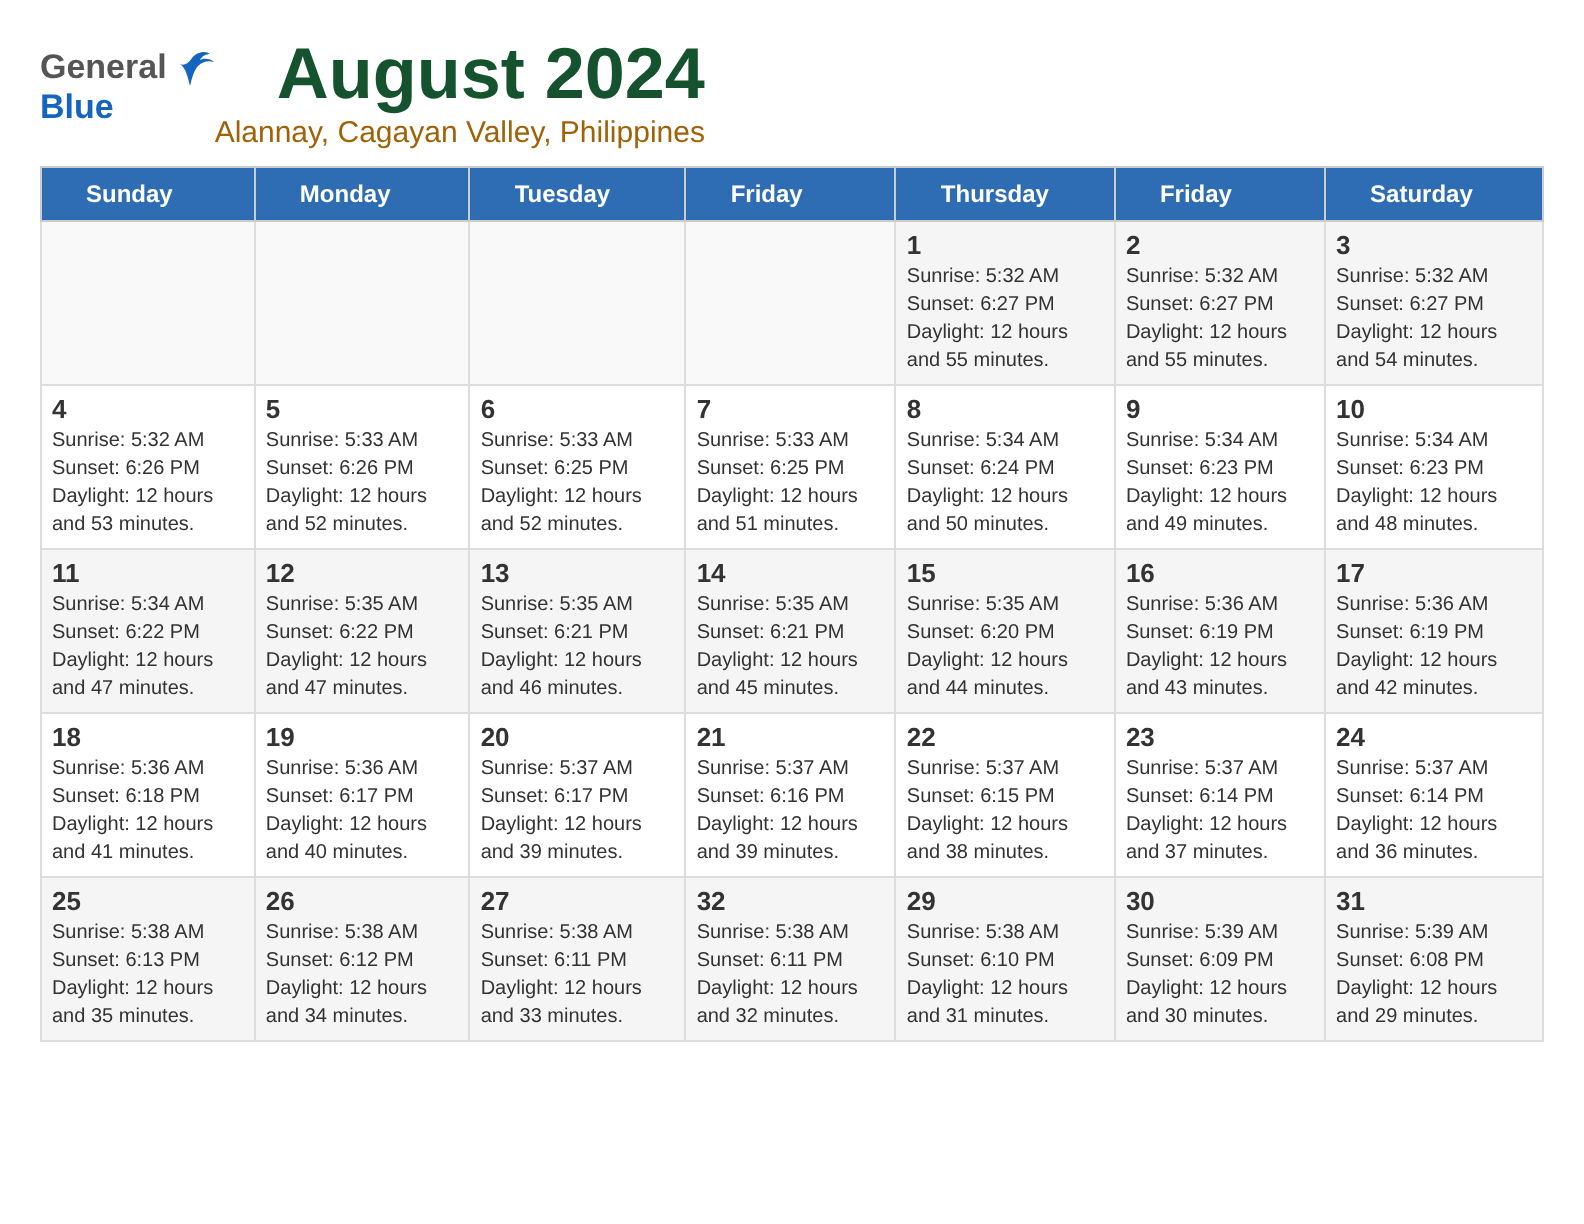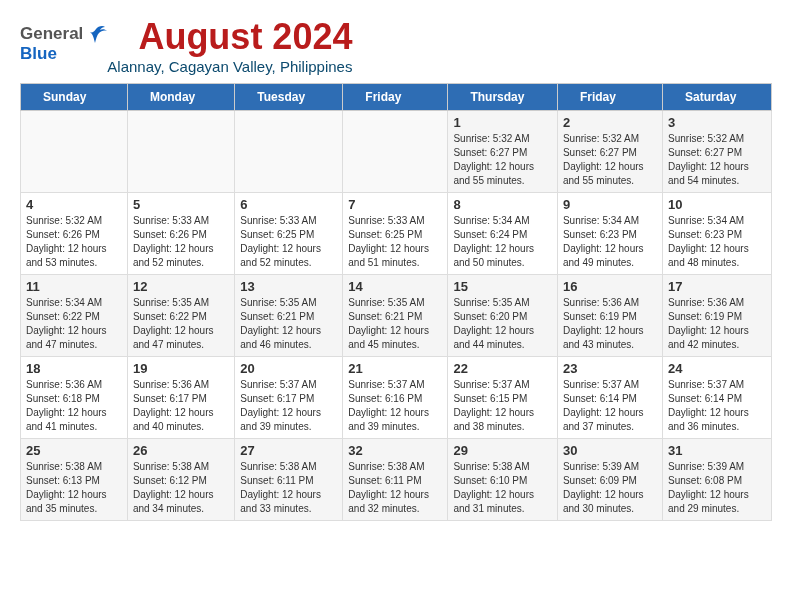--- a/index.html
+++ b/index.html
@@ -21,25 +21,25 @@
       flex-direction: column;
       align-items: flex-start;
       margin-top: 8px;
     }
     .title-area {
       text-align: right;
     }
     .month-year {
       font-size: 36px;
       font-weight: bold;
-      color: #b91c1c;
+      color: #14532d;
     }
     .location {
       font-size: 15px;
-      color: #0c4a6e;
+      color: #a16207;
     }
     table {
       width: 100%;
       border-collapse: collapse;
       font-size: 10.5px;
     }
     thead tr th {
       background-color: #2e6db4;
       color: #fff;
       text-align: left;

